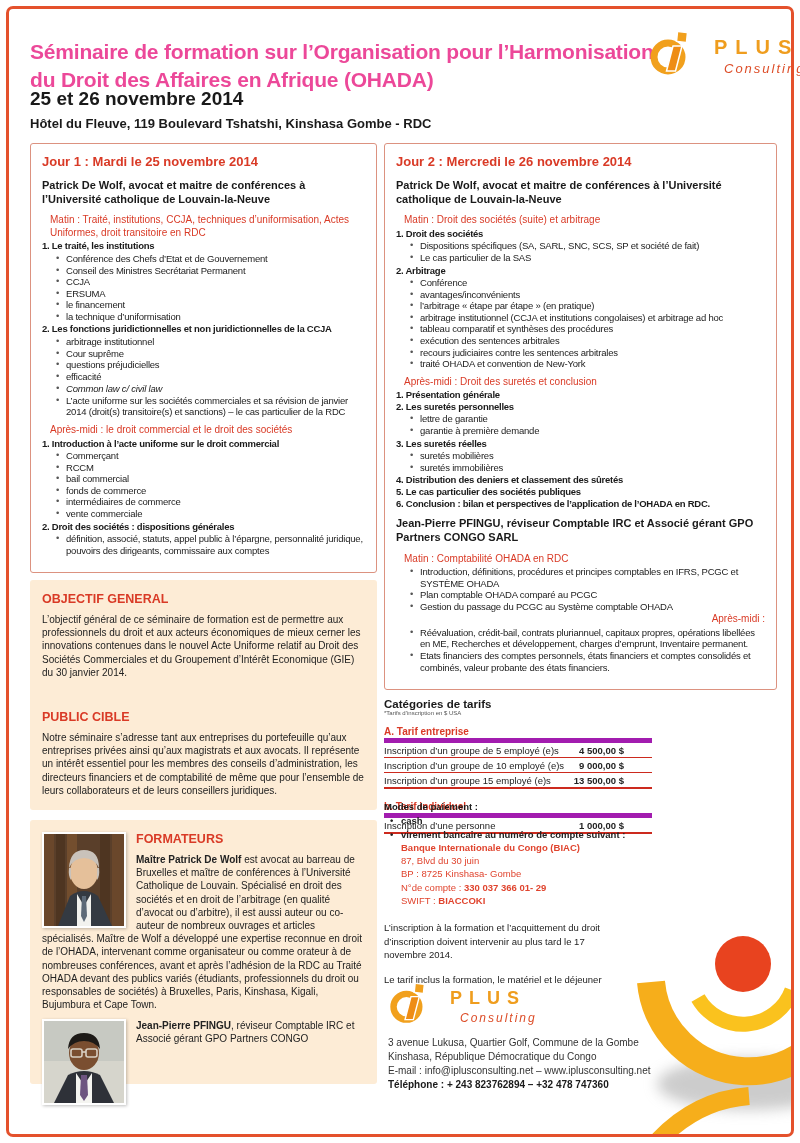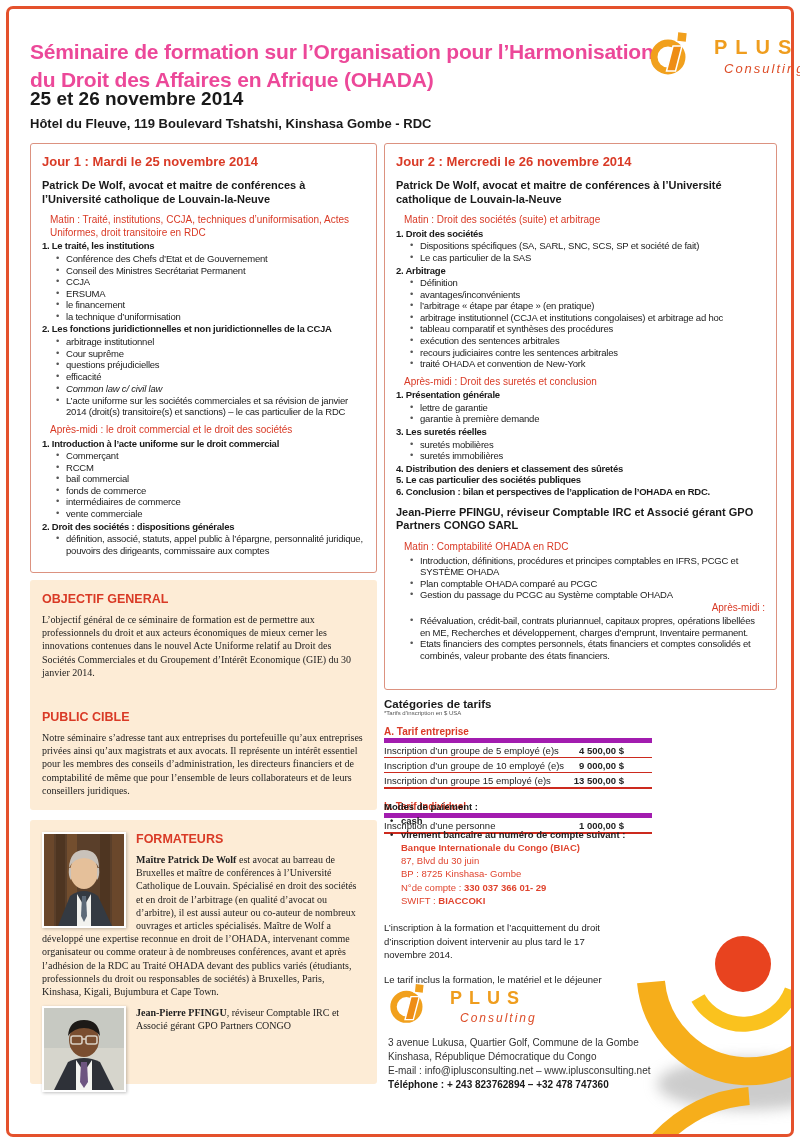--- a/index.html
+++ b/index.html
@@ -36,21 +36,21 @@
   ul.blist{margin:1px 0 1px 12px;padding:0;list-style:none;}
   ul.blist li, .bline{position:relative;padding-left:12px;letter-spacing:-0.2px;}
   ul.blist li::before, .bline::before{content:"•";position:absolute;left:2px;top:-1px;color:#555;}
   .bline{margin-left:12px;}
   .italic{font-style:italic;}
 
   
   .cream{position:absolute;left:30px;width:347px;background:#fdecd6;border-radius:3px;
          padding:12px 12px;box-sizing:border-box;}
   .cream h3{margin:0 0 7px 0;font-size:12.5px;color:#d93a26;}
-  .cream p{margin:0;font-size:10px;line-height:1.32;color:#222;font-family:Liberation Serif, serif;}
+  .cream p{margin:0;font-size:10px;line-height:1.32;color:#222;}
   .objectif{top:580px;height:134px;}
   .public{top:698px;height:112px;}
   .formateurs{top:820px;height:264px;}
   .photo{float:left;width:84px;margin:0 10px 4px 0;}
   .photo svg{display:block;border:2px solid #fff;box-shadow:1px 1px 3px rgba(0,0,0,.25);}
   .f-block{overflow:visible;}
   .f-block2{clear:left;padding-top:8px;}
   .f-text{font-size:10px;line-height:1.3;}
 
   
@@ -160,32 +160,33 @@
     <div class="speaker">Patrick De Wolf, avocat et maitre de conférences à l’Université catholique de Louvain-la-Neuve</div>
 
     <div class="sess-heading">Matin : Droit des sociétés (suite) et arbitrage</div>
     <div class="num">1. Droit des sociétés</div>
     <ul class="blist">
         <li>Dispositions spécifiques (SA, SARL, SNC, SCS, SP et société de fait)</li>
         <li>Le cas particulier de la SAS</li>
       </ul>
     <div class="num">2. Arbitrage</div>
     <ul class="blist">
-        <li>Définition</li>
+        <li>Conférence</li>
         <li>avantages/inconvénients</li>
         <li>l’arbitrage « étape par étape » (en pratique)</li>
         <li>arbitrage institutionnel (CCJA et institutions congolaises) et arbitrage ad hoc</li>
         <li>tableau comparatif et synthèses des procédures</li>
         <li>exécution des sentences arbitrales</li>
         <li>recours judiciaires contre les sentences arbitrales</li>
         <li>traité OHADA et convention de New-York</li>
       </ul>
 
     <div class="sess-heading">Après-midi : Droit des suretés et conclusion</div>
     <div class="num">1. Présentation générale</div>
+    <div class="num">2. Les suretés personnelles</div>
     <ul class="blist">
         <li>lettre de garantie</li>
         <li>garantie à première demande</li>
       </ul>
     <div class="num">3. Les suretés réelles</div>
     <ul class="blist">
         <li>suretés mobilières</li>
         <li>suretés immobilières</li>
       </ul>
     <div class="num">4. Distribution des deniers et classement des sûretés</div>

